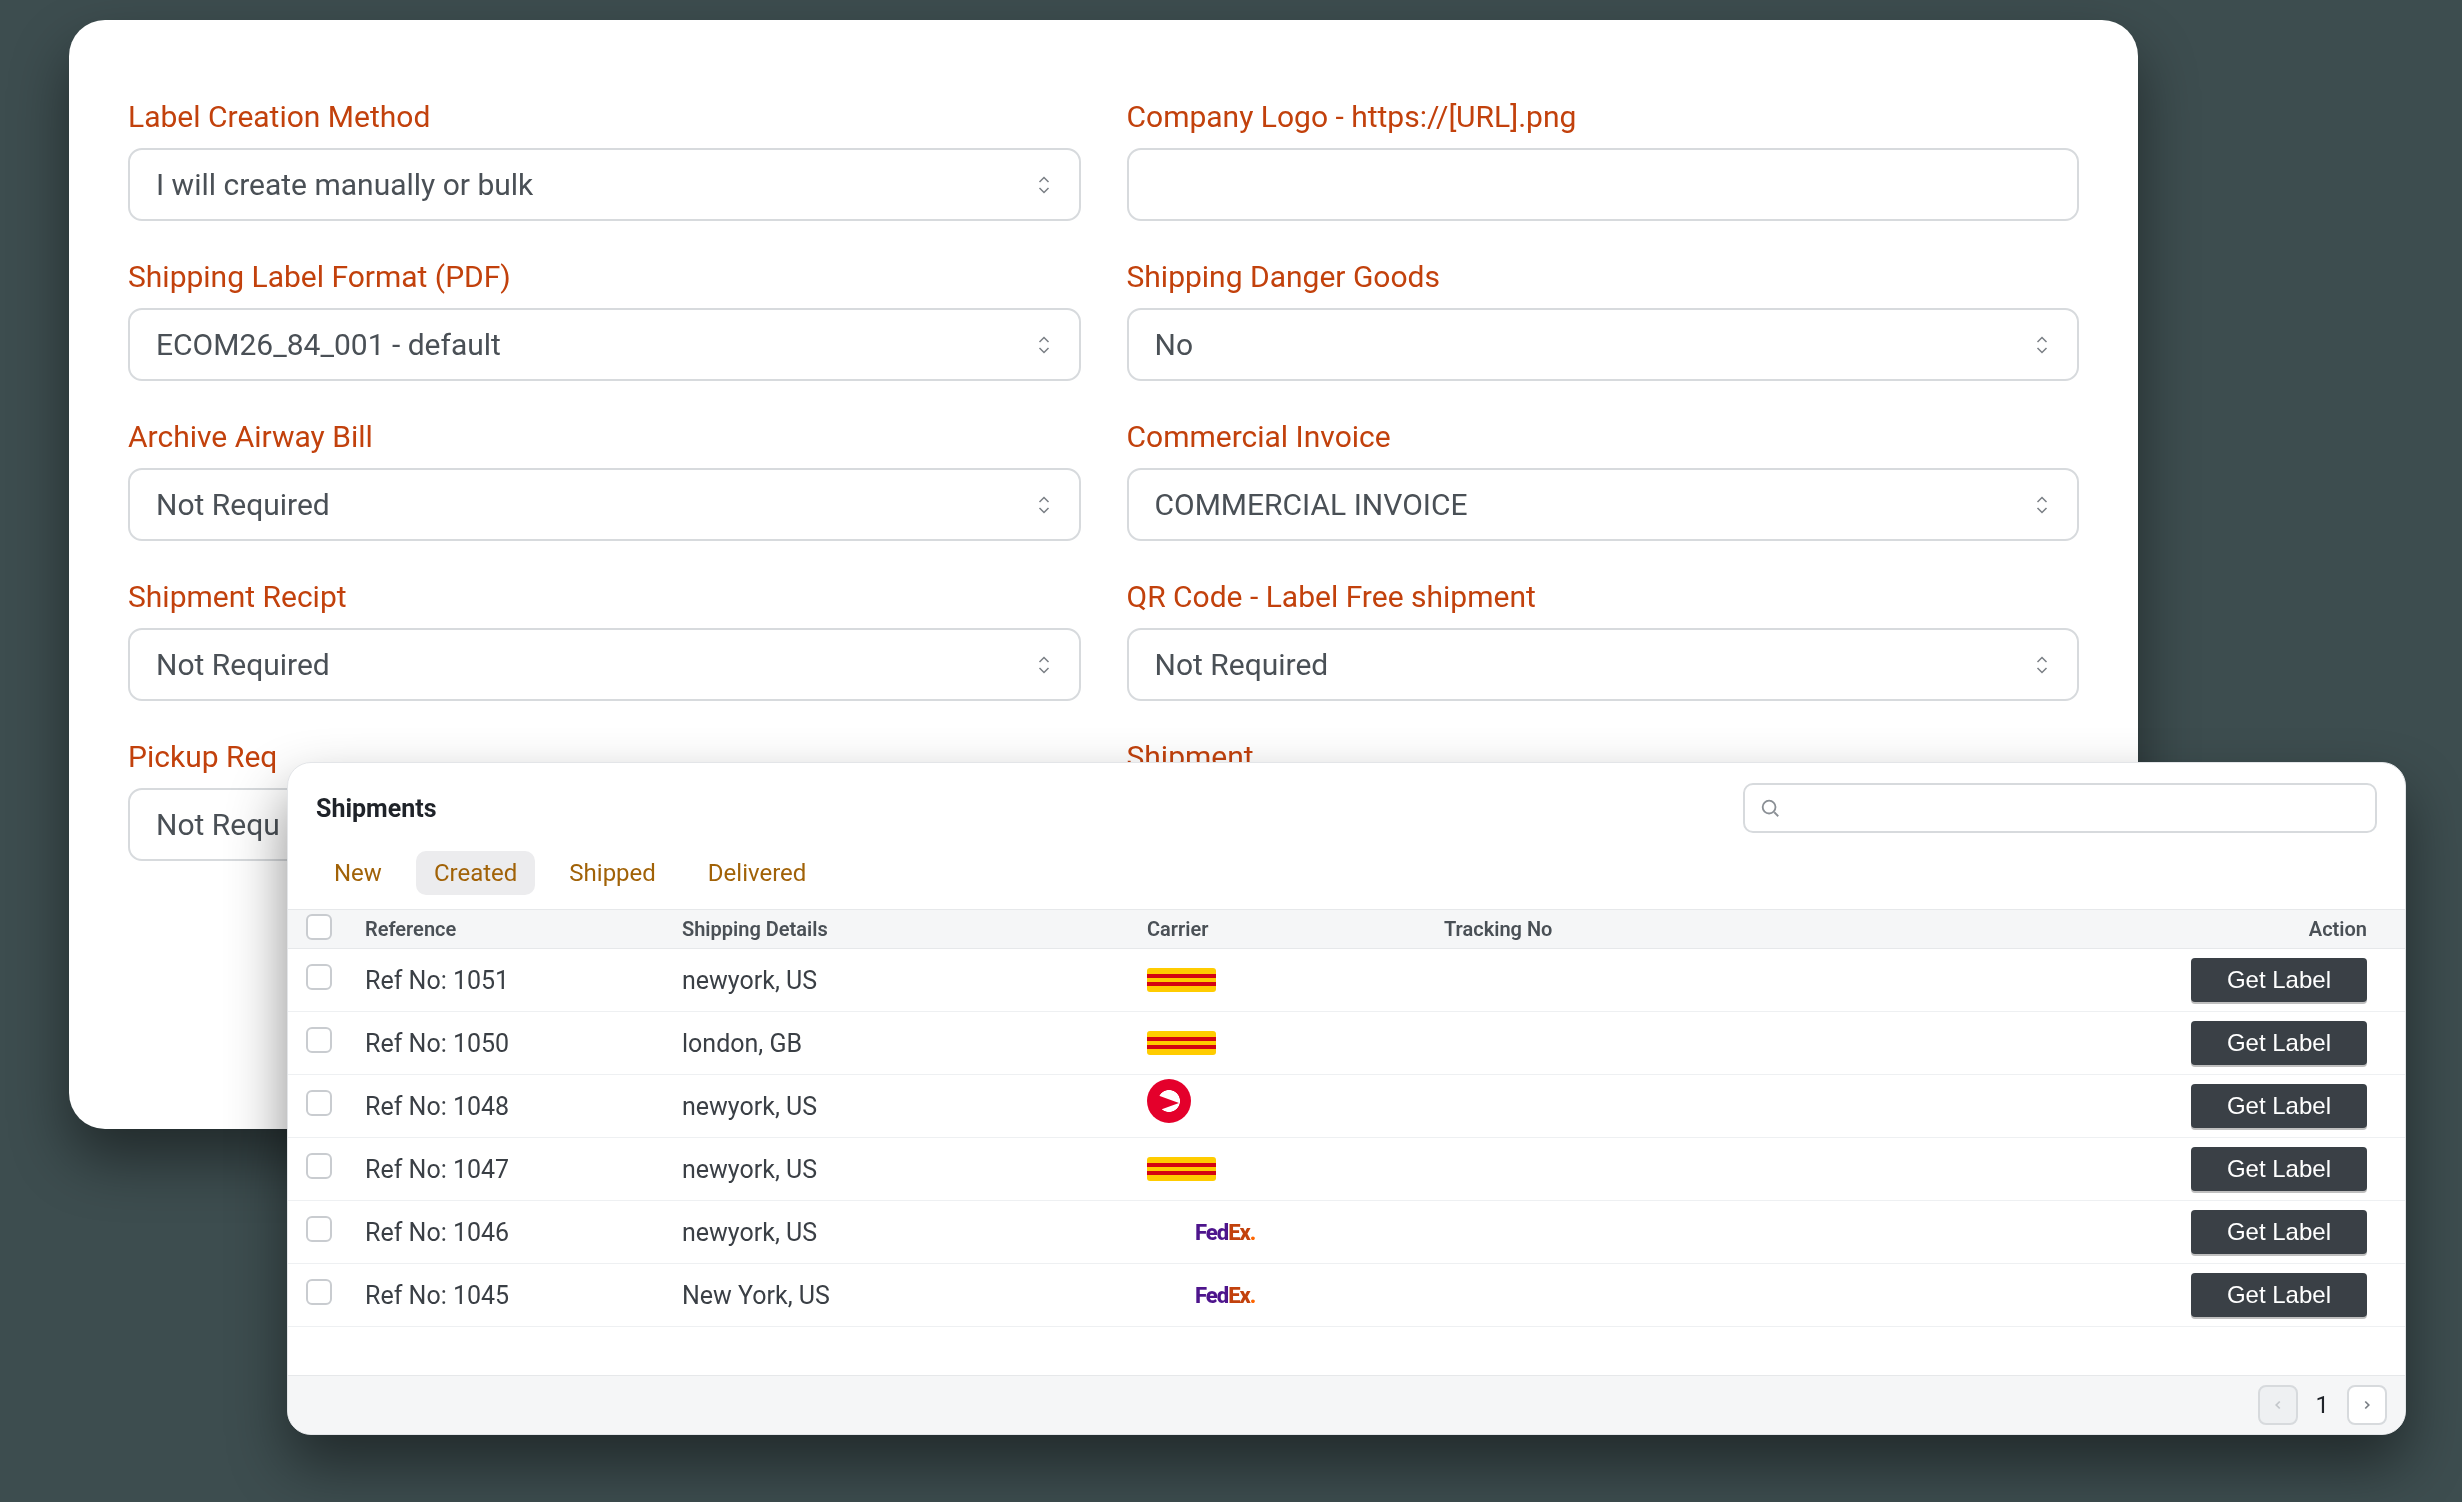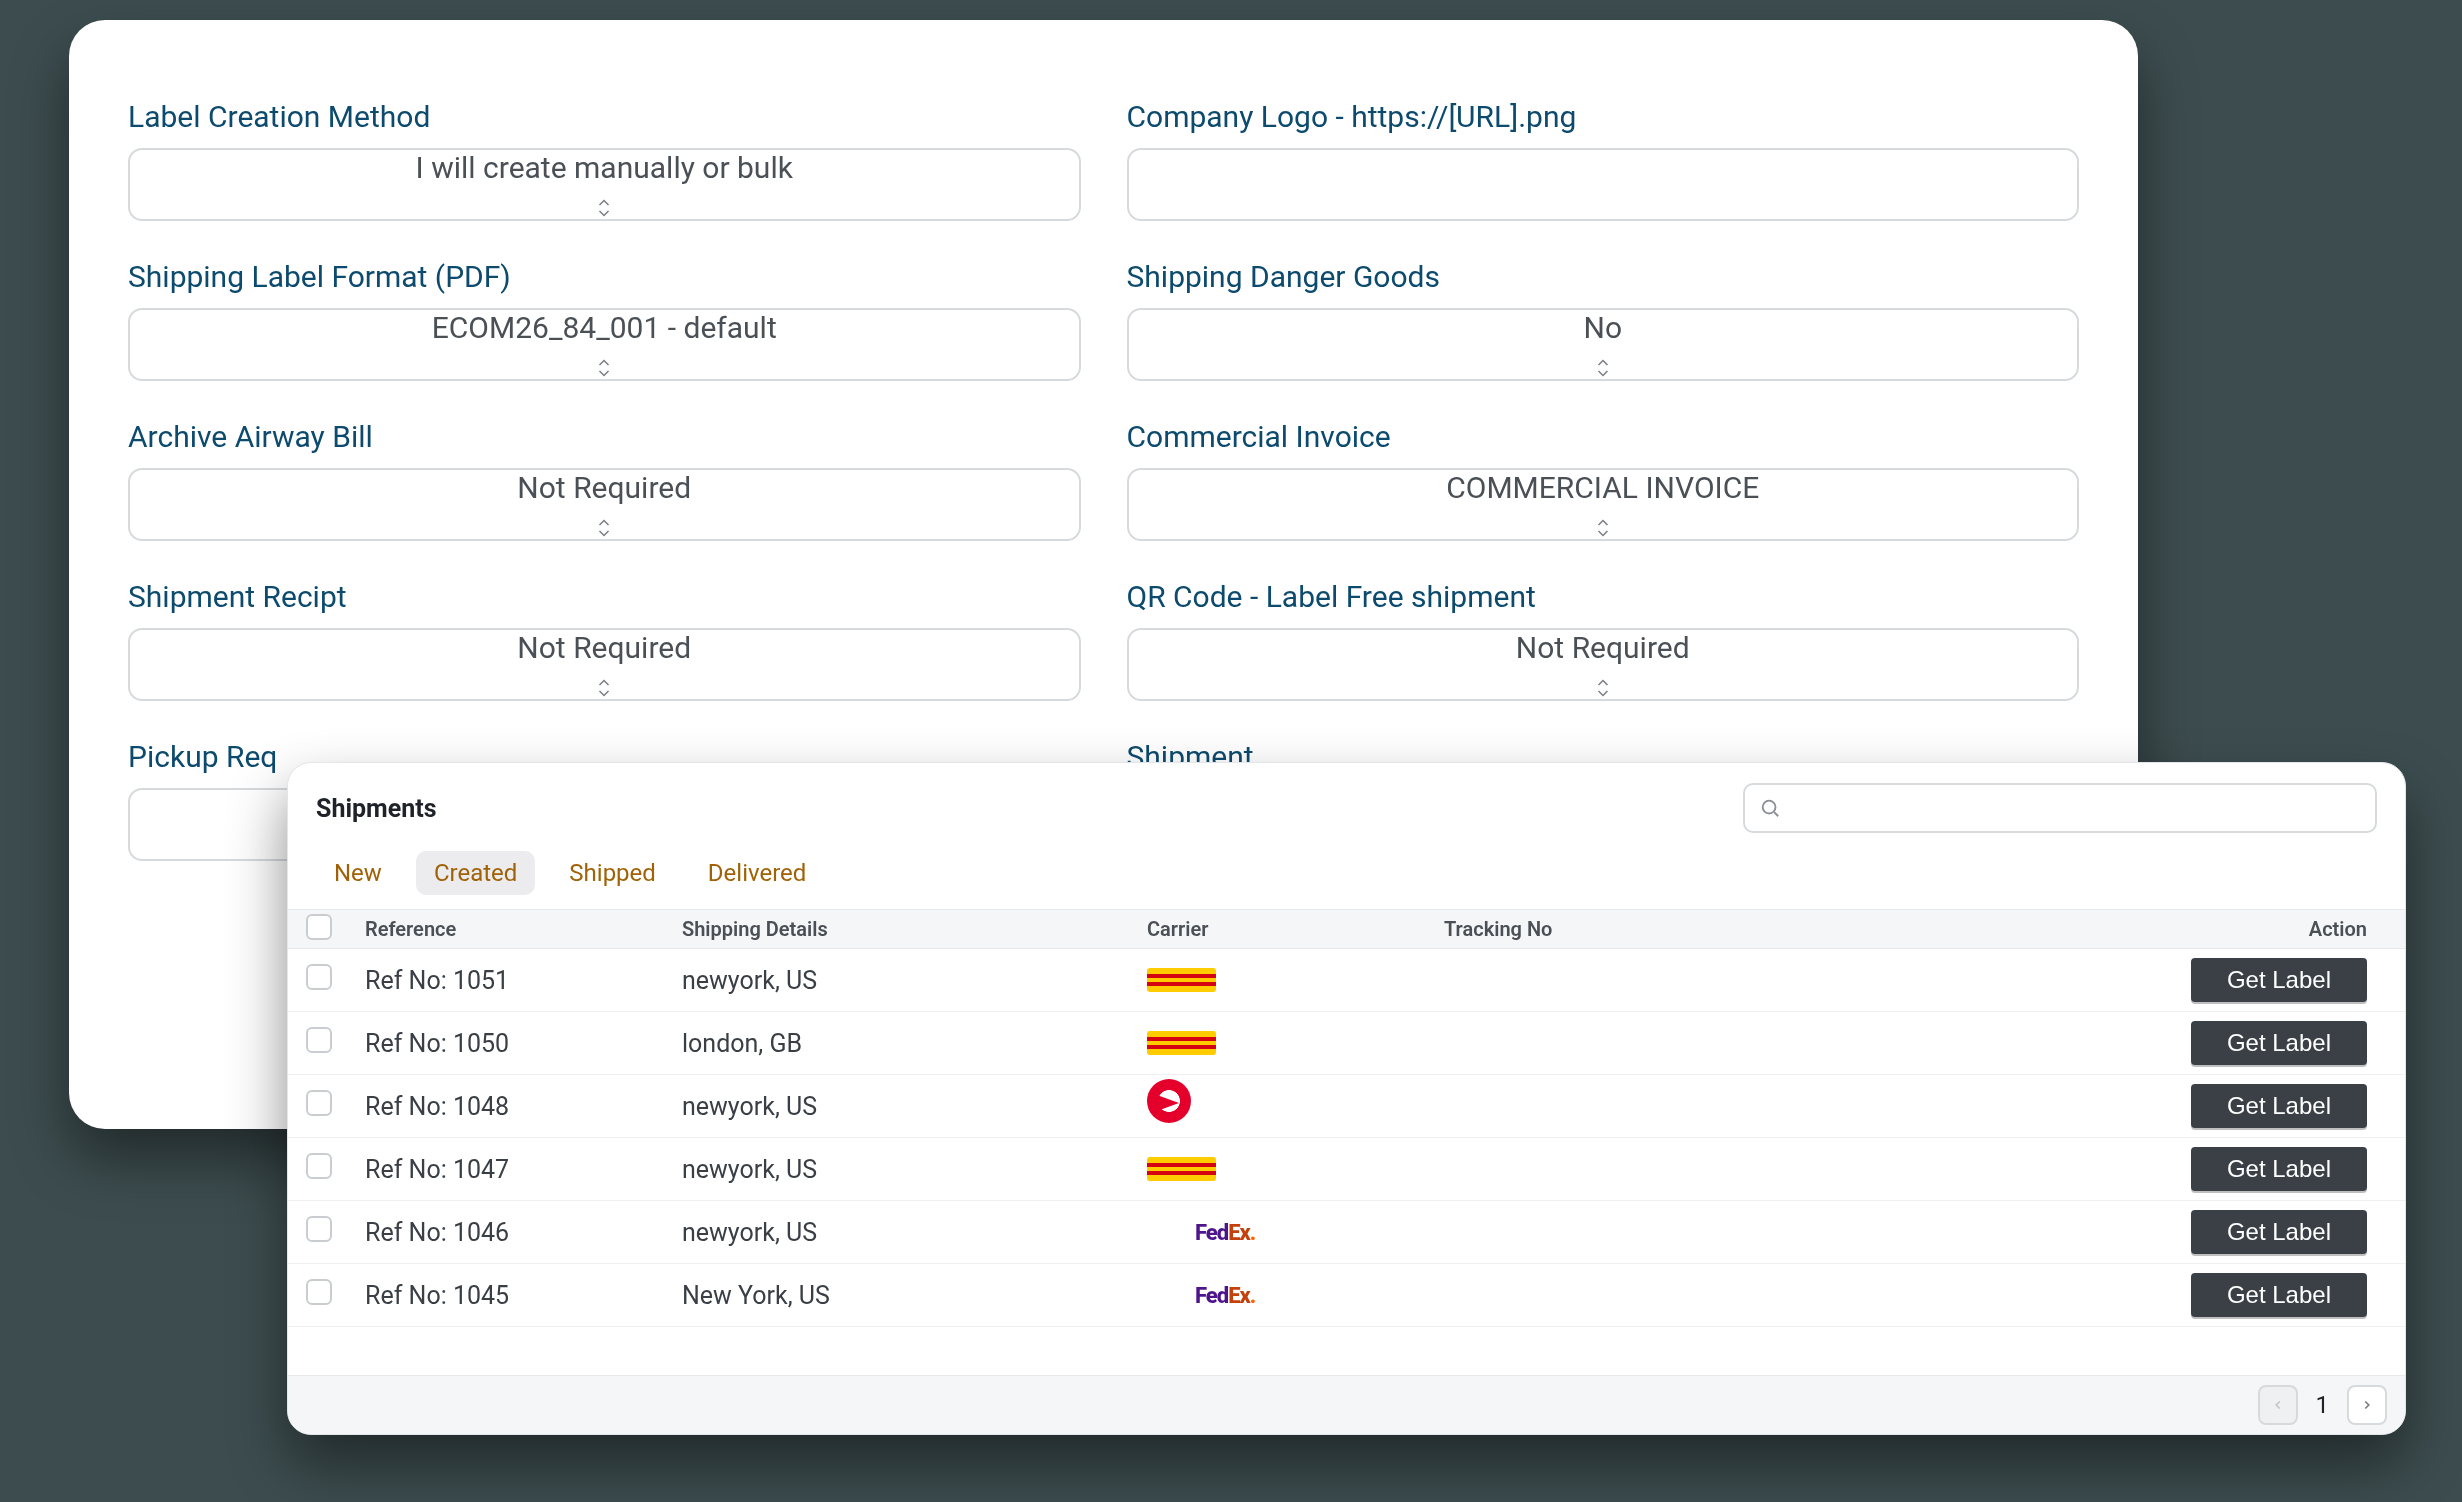--- a/index.html
+++ b/index.html
@@ -26,38 +26,37 @@
     padding: 79px 59px 59px 59px;
   }
   .settings-grid {
     display: grid;
     grid-template-columns: 1fr 1fr;
     column-gap: 46px;
     row-gap: 38px;
   }
   .field-label {
     font-size: 30px;
-    color: #0c4a6e;
+    color: #c2410c;
     margin-bottom: 14px;
     display:block;
   }
   .select, .text-input {
     width: 100%;
     height: 73px;
     border: 2px solid #d7dadd;
     border-radius: 14px;
     background: #fff;
     padding: 0 26px;
     font-size: 30px;
     color: #4a5056;
     display: flex;
     align-items: center;
     justify-content: space-between;
     position: relative;
-    flex-direction: column;
   }
   .select .caret {
     display:flex; flex-direction:column; align-items:center; gap:2px;
     color:#7a7f85;
   }
   .select .caret svg { width:18px; height:10px; display:block; }
   .text-input input {
     border:none; outline:none; width:100%; height:100%;
     font-size:30px; background:transparent; color:#4a5056;
   }

